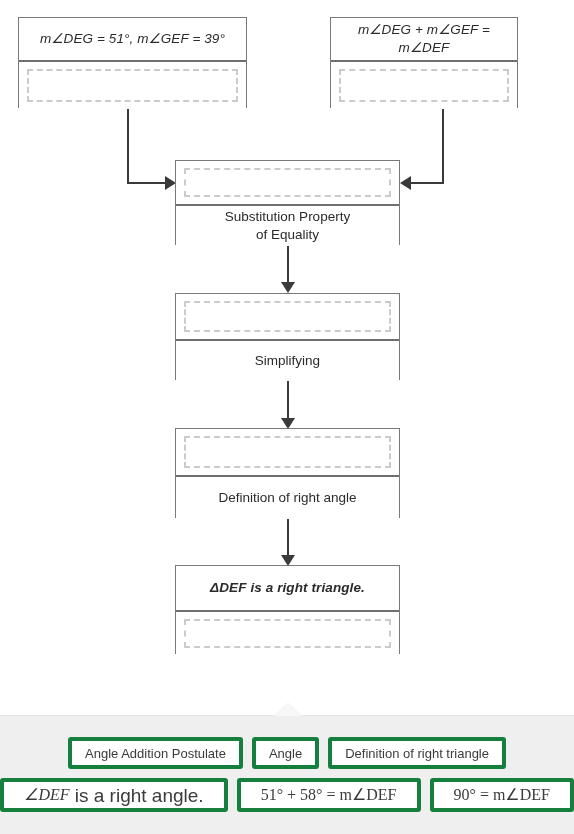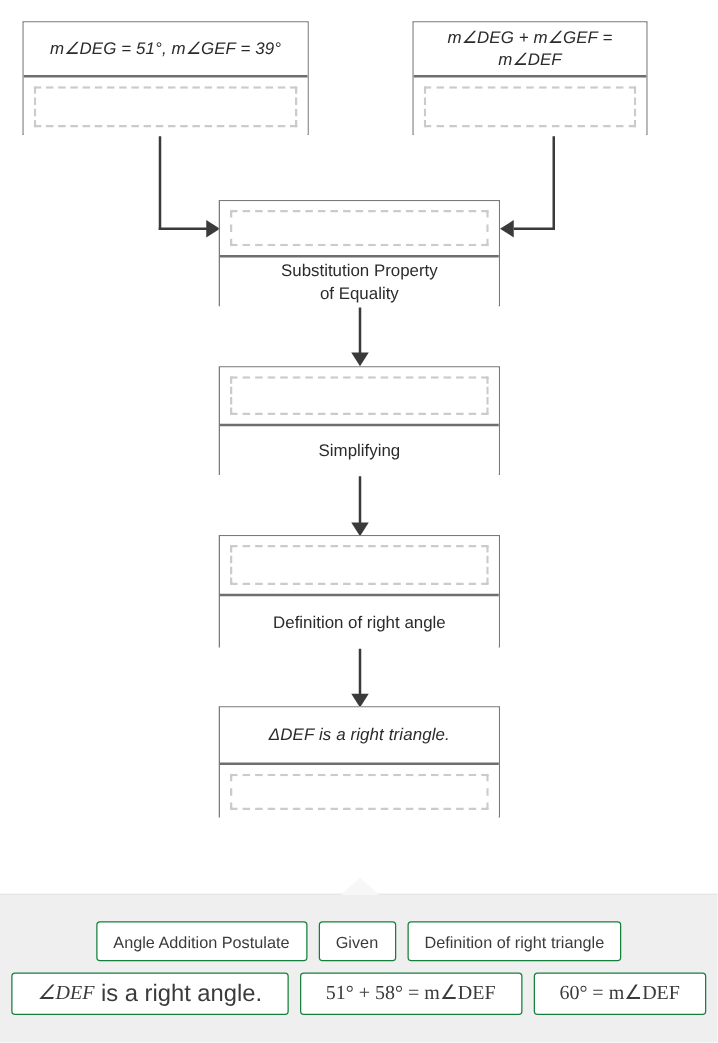--- a/index.html
+++ b/index.html
@@ -98,21 +98,21 @@
     z-index:1;
   }
   .tray-rows{
     position:absolute;left:0;top:0;width:574px;
     padding-top:21px;
     display:flex;flex-direction:column;align-items:center;gap:9px;
   }
   .tray-row{display:flex;justify-content:center;align-items:center;gap:9px;}
   .tile{
     background:#ffffff;
-    border:1px solid #15803d;
+    border:4px solid #15803d;
     border-radius:3px;
     color:#3b3b3b;
     font-size:13px;
     line-height:1;
     padding:9px 13px;
     white-space:nowrap;
     cursor:move;
     box-sizing:border-box;
     display:flex;align-items:center;justify-content:center;
     height:32px;
@@ -194,45 +194,45 @@
     <div class="pbox" style="left:175px;top:428px;width:225px;height:90px;">
       <div class="cell" style="height:46px;flex:0 0 46px;">
         <span class="slot"></span>
       </div>
       <div class="cell divider" style="height:44px;flex:0 0 44px;align-items:center;">
         <span class="cell-text">Definition of right angle</span>
       </div>
     </div>
 
     <div class="pbox" style="left:175px;top:565px;width:225px;height:89px;">
-      <div class="cell" style="height:44px;flex:0 0 44px;">
+      <div class="cell" style="height:44px;flex:0 0 44px;font-weight:bold;">
         <span class="cell-text ital">ΔDEF is a right triangle.</span>
       </div>
       <div class="cell divider" style="height:45px;flex:0 0 45px;">
         <span class="slot"></span>
       </div>
     </div>
 
   </div>
 
   <div class="tray">
     <div class="tray-notch"></div>
     <div class="tray-rows">
 
       <div class="tray-row">
         <div class="tile">Angle Addition Postulate</div>
-        <div class="tile">Given</div>
+        <div class="tile">Angle</div>
         <div class="tile">Definition of right triangle</div>
       </div>
 
       <div class="tray-row">
         <div class="tile math">
           <span class="mvar">∠<i>DEF</i></span>
             <span class="mixed-sans">&nbsp;is a right angle.</span>
         </div>
         <div class="tile math">51° + 58° = m∠DEF</div>
-        <div class="tile math">60° = m∠DEF</div>
+        <div class="tile math">90° = m∠DEF</div>
       </div>
 
     </div>
   </div>
 
 </div>
 
 </body></html>

